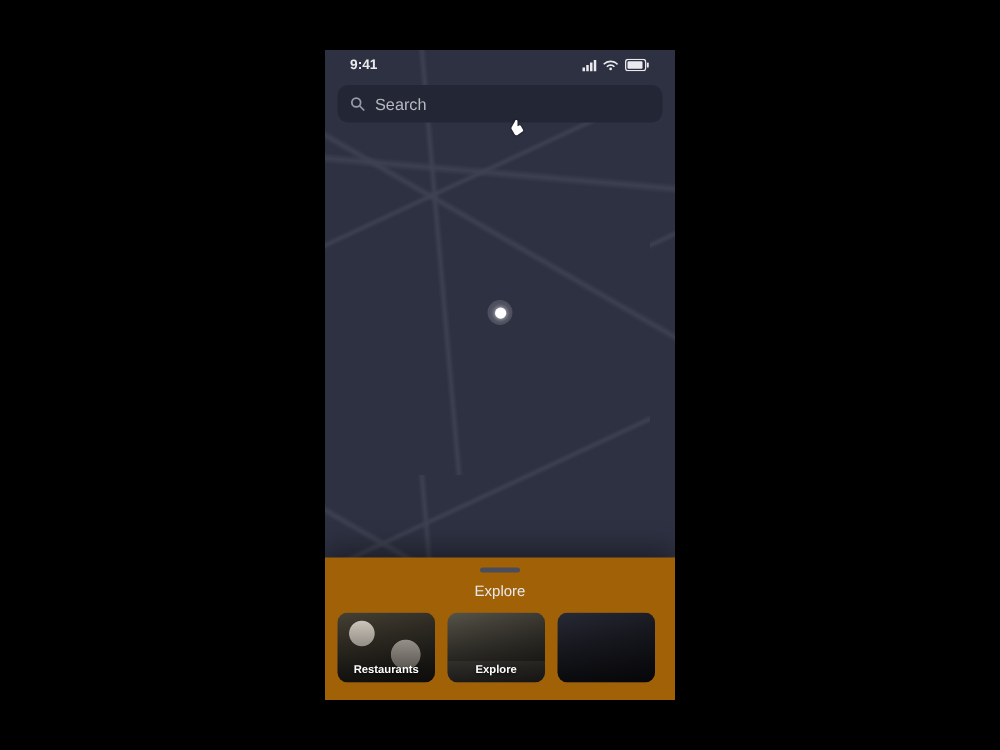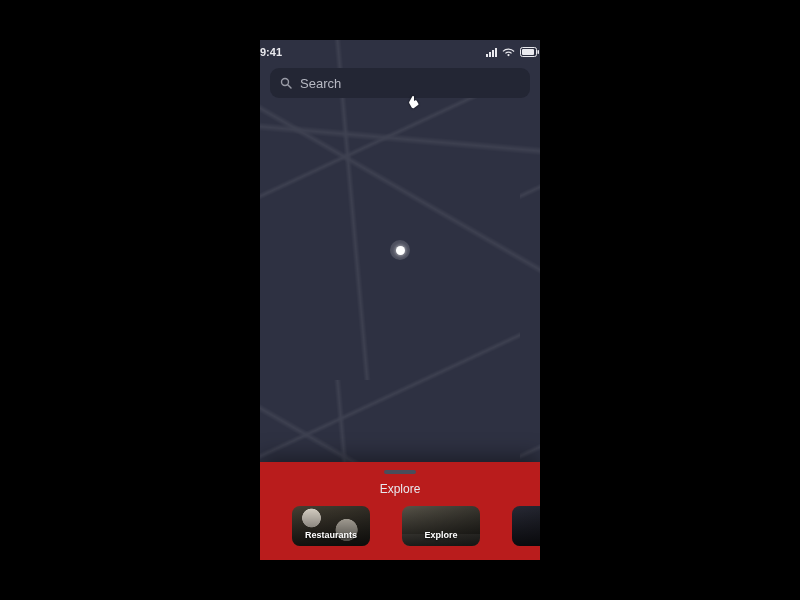--- a/index.html
+++ b/index.html
@@ -29,21 +29,21 @@
       linear-gradient(  5deg, rgba(255,255,255,0) 72%, rgba(255,255,255,.9) 73%, rgba(255,255,255,0) 74%);
     background-size: 300px 300px, 260px 260px, 340px 340px, 420px 420px;
     pointer-events: none;
   }
   .status-bar {
     position: relative;
     height: 24px;
     display: flex;
     align-items: center;
     justify-content: space-between;
-    padding: 0 0;
+    padding: 0 20px;
     color: #e9e9ee;
     font-size: 11px;
     font-weight: 600;
     z-index: 5;
   }
   .status-right { display: flex; align-items: center; gap: 5px; }
   .signal-bars { display: flex; align-items: flex-end; gap: 1px; }
   .signal-bars span { width: 2px; background: #e9e9ee; display: block; }
   .signal-bars span:nth-child(1){height:3px}
   .signal-bars span:nth-child(2){height:5px}
@@ -95,21 +95,21 @@
     display:flex;align-items:center;justify-content:center;
     z-index:4;
   }
   .location-dot::after{
     content:""; width:9px;height:9px;border-radius:50%;background:#fff;
     box-shadow: 0 0 4px rgba(255,255,255,.8);
   }
   .bottom-sheet {
     position: absolute;
     left: 0; right: 0; bottom: 0;
-    background: #b91c1c;
+    background: #a16207;
     padding: 8px 0 14px;
     z-index: 6;
     box-shadow: 0 -6px 20px rgba(0,0,0,.4);
   }
   .grabber {
     width: 32px; height: 4px;
     background: #4a4d5b;
     border-radius: 2px;
     margin: 0 auto 8px;
   }
@@ -121,33 +121,32 @@
     margin-bottom: 10px;
   }
   .cards {
     display: flex;
     gap: 10px;
     padding: 0 10px;
     overflow: hidden;
   }
   .card {
     flex: 0 0 78px;
-    height: 40px;
+    height: 56px;
     border-radius: 8px;
     position: relative;
     display:flex;align-items:flex-end;justify-content:center;
     padding-bottom: 6px;
     color:#fff;
     font-size: 9px;
     font-weight: 600;
     text-shadow: 0 1px 2px rgba(0,0,0,.7);
     background-color:#3b3e4c;
     background-size: cover;
     background-position: center;
-    margin-left: 22px;
   }
   .card::before{
     content:"";position:absolute;inset:0;border-radius:8px;
     background: linear-gradient(to top, rgba(0,0,0,.7), rgba(0,0,0,.05));
   }
   .card span{position:relative;z-index:1;}
   .c-restaurants { background-image:
     radial-gradient(circle at 25% 30%, #e8e0d4 0 14%, transparent 15%),
     radial-gradient(circle at 70% 60%, #d6cfc2 0 18%, transparent 19%),
     linear-gradient(135deg,#4a4437,#2b2822);

